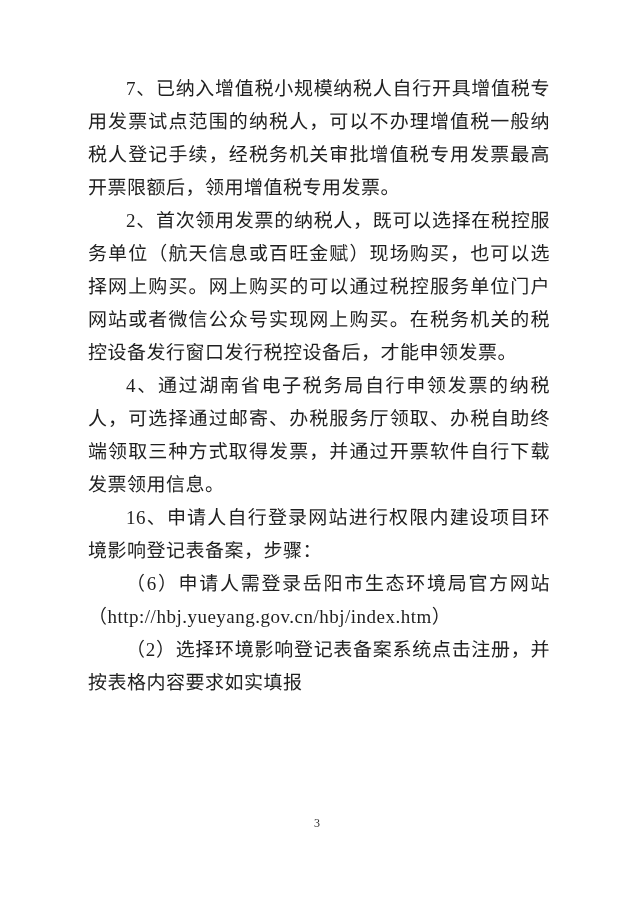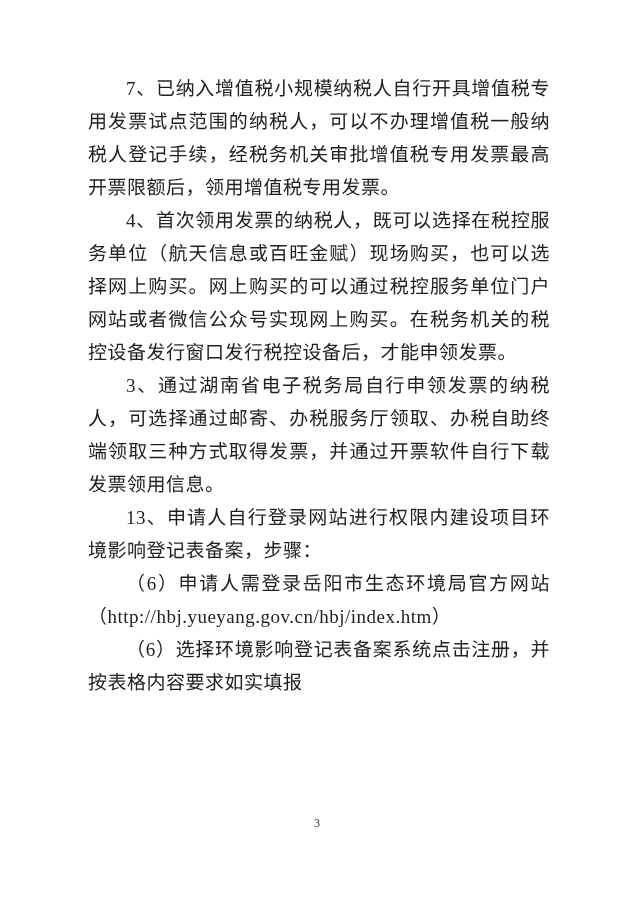--- a/index.html
+++ b/index.html
@@ -43,20 +43,20 @@
     color: #2a2a2a;
     font-family: "Liberation Serif", "DejaVu Serif", serif;
   }
 </style>
 </head>
 <body>
 
 <div class="page">
   <div class="content">
     <p class="para">7、已纳入增值税小规模纳税人自行开具增值税专用发票试点范围的纳税人，可以不办理增值税一般纳税人登记手续，经税务机关审批增值税专用发票最高开票限额后，领用增值税专用发票。</p>
-    <p class="para">4、首次领用发票的纳税人，既可以选择在税控服务单位（航天信息或百旺金赋）现场购买，也可以选择网上购买。网上购买的可以通过税控服务单位门户网站或者微信公众号实现网上购买。在税务机关的税控设备发行窗口发行税控设备后，才能申领发票。</p>
-    <p class="para">3、通过湖南省电子税务局自行申领发票的纳税人，可选择通过邮寄、办税服务厅领取、办税自助终端领取三种方式取得发票，并通过开票软件自行下载发票领用信息。</p>
-    <p class="para">13、申请人自行登录网站进行权限内建设项目环境影响登记表备案，步骤：</p>
+    <p class="para">2、首次领用发票的纳税人，既可以选择在税控服务单位（航天信息或百旺金赋）现场购买，也可以选择网上购买。网上购买的可以通过税控服务单位门户网站或者微信公众号实现网上购买。在税务机关的税控设备发行窗口发行税控设备后，才能申领发票。</p>
+    <p class="para">4、通过湖南省电子税务局自行申领发票的纳税人，可选择通过邮寄、办税服务厅领取、办税自助终端领取三种方式取得发票，并通过开票软件自行下载发票领用信息。</p>
+    <p class="para">16、申请人自行登录网站进行权限内建设项目环境影响登记表备案，步骤：</p>
     <p class="para">（6）申请人需登录岳阳市生态环境局官方网站（http://hbj.yueyang.gov.cn/hbj/index.htm）</p>
-    <p class="para">（6）选择环境影响登记表备案系统点击注册，并按表格内容要求如实填报</p>
+    <p class="para">（2）选择环境影响登记表备案系统点击注册，并按表格内容要求如实填报</p>
   </div>
   <div class="page-number">3</div>
 </div>
 
 </body></html>

